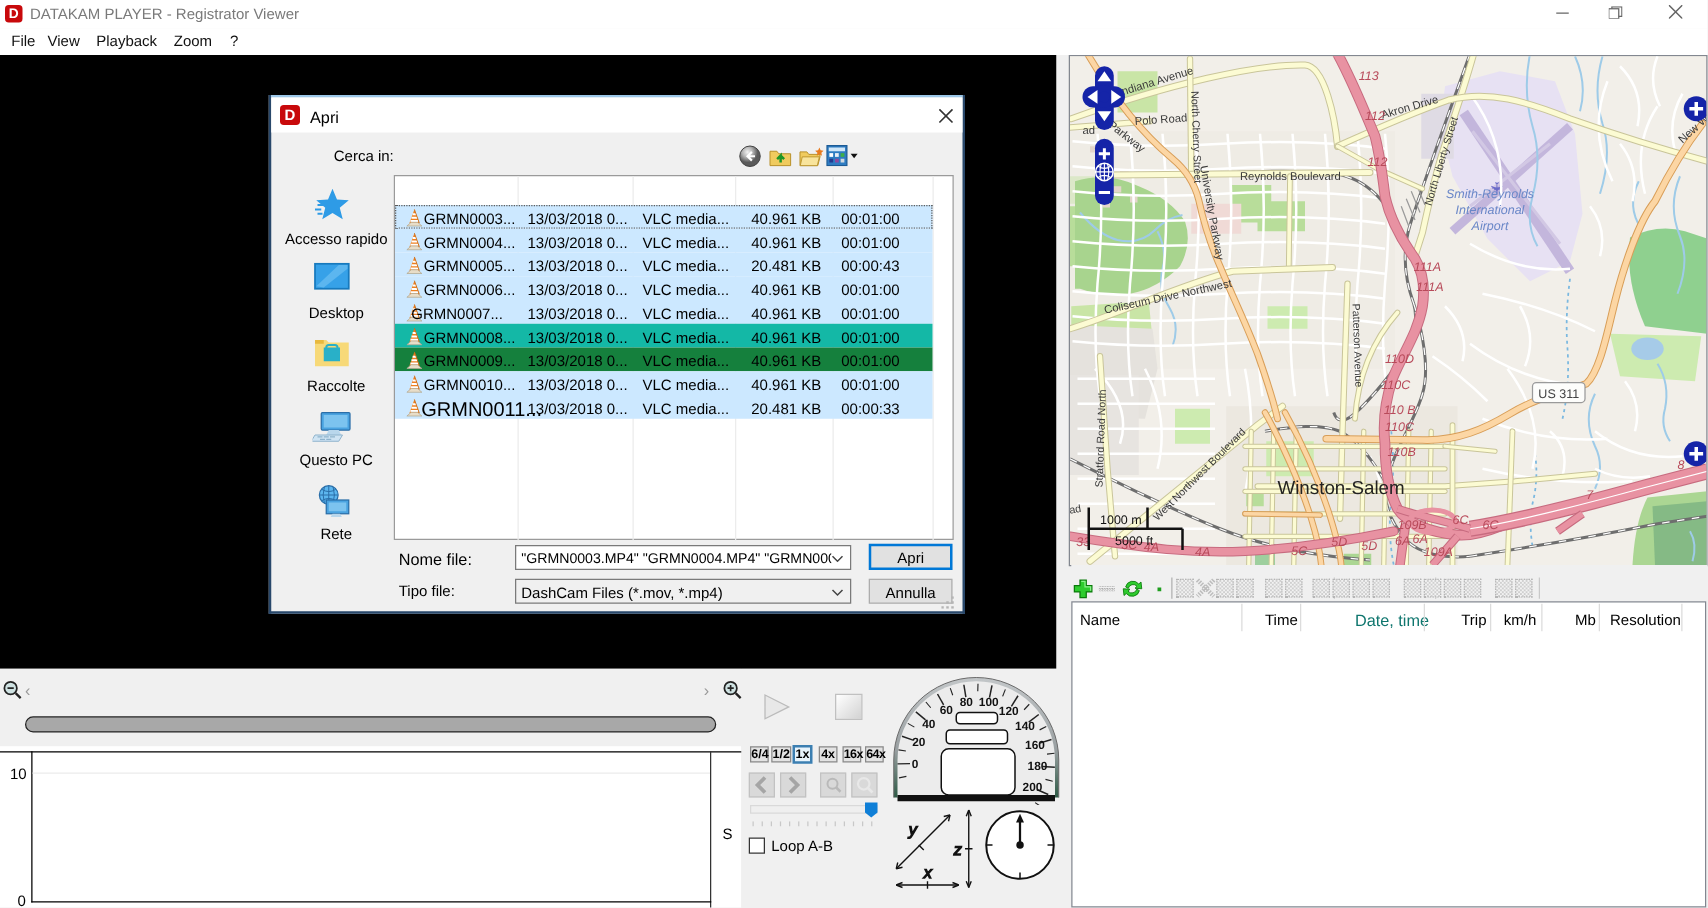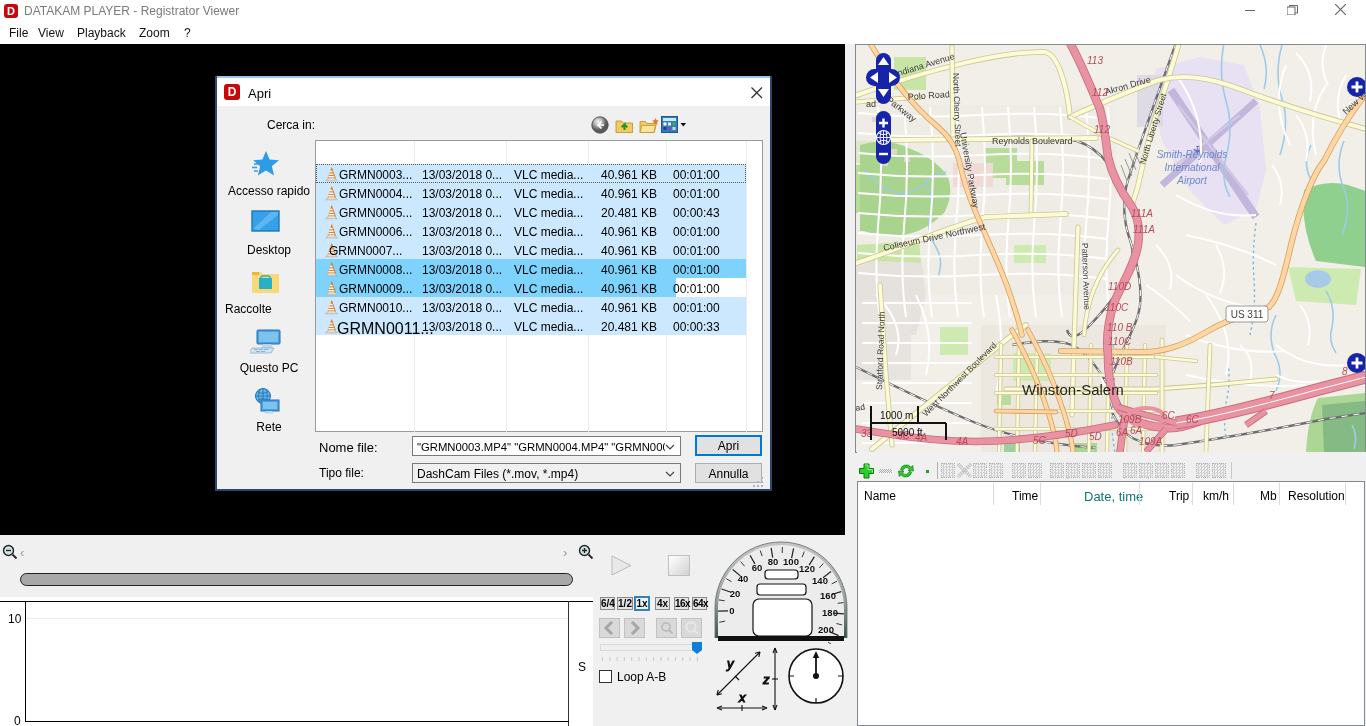--- a/index.html
+++ b/index.html
@@ -92,21 +92,21 @@
         <rect x="1" y="1" width="27" height="20" fill="#36a1e8" stroke="#1779bd" stroke-width="1.4"></rect>
         <path d="M2 19 L20 2 h7 v3 L8 20 Z" fill="#5cb6ef"></path>
       </svg>
   <div class="abs" style="left:0;top:103px;width:88px;text-align:center;font-size:12px">Desktop</div>
   <svg class="abs" style="left:26px;top:129px" width="29" height="25">
         <path d="M1 3 h9 l2 2 h16 v19 h-27 z" fill="#f7d978"></path>
         <rect x="1" y="3" width="7" height="3" fill="#e8b93e"></rect>
         <rect x="8" y="9" width="13" height="11" fill="#29b0c8"></rect>
         <rect x="10" y="7" width="9" height="4" rx="2" fill="none" stroke="#29b0c8" stroke-width="1.6"></rect>
       </svg>
-  <div class="abs" style="left:0;top:162px;width:88px;text-align:left;font-size:12px">Raccolte</div>
+  <div class="abs" style="left:0;top:162px;width:88px;text-align:center;font-size:12px">Raccolte</div>
   <svg class="abs" style="left:25px;top:189px" width="31" height="26">
         <rect x="7" y="1" width="23" height="14" rx="1" fill="#4aa3e0" stroke="#2a6ea8"></rect>
         <rect x="9" y="3" width="19" height="10" fill="#7cc3ef"></rect>
         <path d="M13 15 l-2 4 h12 l-2 -4 z" fill="#b9d7ec"></path>
         <path d="M2 19 h22 l-3 5 h-22 z" fill="#cfe4f3" stroke="#8fb3cc" stroke-width="0.8"></path>
         <path d="M4 20.5 h4 M9 20.5 h4 M14 20.5 h4 M6 22.5 h4 M11 22.5 h4" stroke="#8fb3cc" stroke-width="1"></path>
       </svg>
   <div class="abs" style="left:0;top:221px;width:88px;text-align:center;font-size:12px">Questo PC</div>
   <svg class="abs" style="left:26px;top:248px" width="30" height="26">
         <circle cx="12" cy="8" r="7.5" fill="#5cb6ef" stroke="#2a6ea8"></circle>
@@ -183,34 +183,34 @@
             <path d="M6.1 4.4 h2.8 M5.2 7.2 h4.6 M4.4 9.8 h6.2" stroke="#fff" stroke-width="1.5"></path>
             <path d="M1.5 13.8 L5 10.8 h5 l3.5 3 z" fill="#e8ddc8" stroke="#b0a890" stroke-width="0.6"></path>
             <path d="M7.5 0.5 L11.5 11.5" stroke="#c96a15" stroke-width="0.7" fill="none"></path>
           </svg>
           <div class="abs" style="left:12px;top:3px;font-size:12px">GRMN0007...</div>
           <div class="abs" style="left:105px;top:3px;font-size:12px">13/03/2018 0...</div>
           <div class="abs" style="left:197px;top:3px;font-size:12px">VLC media...</div>
           <div class="abs" style="left:270px;top:3px;width:70px;text-align:right;font-size:12px">40.961 KB</div>
           <div class="abs" style="left:356px;top:3px;font-size:12px">00:01:00</div>
         </div>
-        <div class="abs" style="left:0;top:95px;width:430px;height:19px;background:#7dd3fc;border:1px solid transparent">
+        <div class="abs" style="left:0;top:95px;width:430px;height:19px;background:#14b8a6;border:1px solid transparent">
           <svg class="abs" style="left:7px;top:2px" width="15" height="15">
             <path d="M7.5 0.5 L11.5 11.5 H3.5 Z" fill="#ee7f1f"></path>
             <path d="M6.1 4.4 h2.8 M5.2 7.2 h4.6 M4.4 9.8 h6.2" stroke="#fff" stroke-width="1.5"></path>
             <path d="M1.5 13.8 L5 10.8 h5 l3.5 3 z" fill="#e8ddc8" stroke="#b0a890" stroke-width="0.6"></path>
             <path d="M7.5 0.5 L11.5 11.5" stroke="#c96a15" stroke-width="0.7" fill="none"></path>
           </svg>
           <div class="abs" style="left:22px;top:3px;font-size:12px">GRMN0008...</div>
           <div class="abs" style="left:105px;top:3px;font-size:12px">13/03/2018 0...</div>
           <div class="abs" style="left:197px;top:3px;font-size:12px">VLC media...</div>
           <div class="abs" style="left:270px;top:3px;width:70px;text-align:right;font-size:12px">40.961 KB</div>
           <div class="abs" style="left:356px;top:3px;font-size:12px">00:01:00</div>
         </div>
-        <div class="abs" style="left:0;top:114px;width:360px;height:19px;background:#7dd3fc;border:1px solid transparent">
+        <div class="abs" style="left:0;top:114px;width:430px;height:19px;background:#15803d;border:1px solid transparent">
           <svg class="abs" style="left:7px;top:2px" width="15" height="15">
             <path d="M7.5 0.5 L11.5 11.5 H3.5 Z" fill="#ee7f1f"></path>
             <path d="M6.1 4.4 h2.8 M5.2 7.2 h4.6 M4.4 9.8 h6.2" stroke="#fff" stroke-width="1.5"></path>
             <path d="M1.5 13.8 L5 10.8 h5 l3.5 3 z" fill="#e8ddc8" stroke="#b0a890" stroke-width="0.6"></path>
             <path d="M7.5 0.5 L11.5 11.5" stroke="#c96a15" stroke-width="0.7" fill="none"></path>
           </svg>
           <div class="abs" style="left:22px;top:3px;font-size:12px">GRMN0009...</div>
           <div class="abs" style="left:105px;top:3px;font-size:12px">13/03/2018 0...</div>
           <div class="abs" style="left:197px;top:3px;font-size:12px">VLC media...</div>
           <div class="abs" style="left:270px;top:3px;width:70px;text-align:right;font-size:12px">40.961 KB</div>

